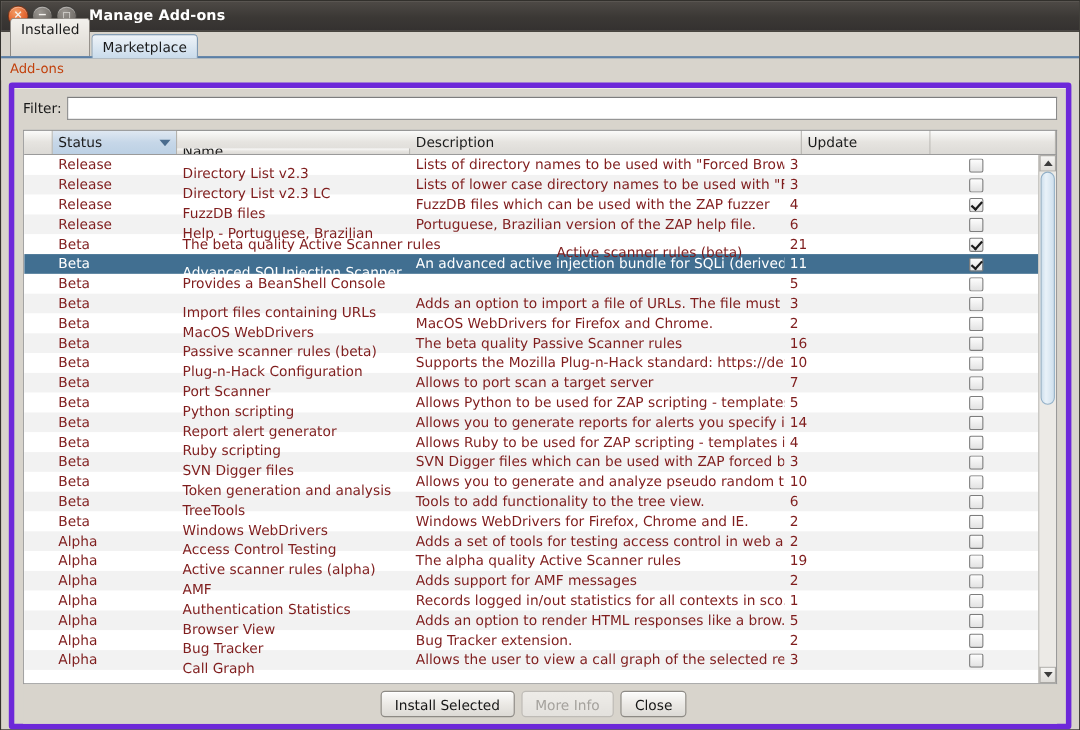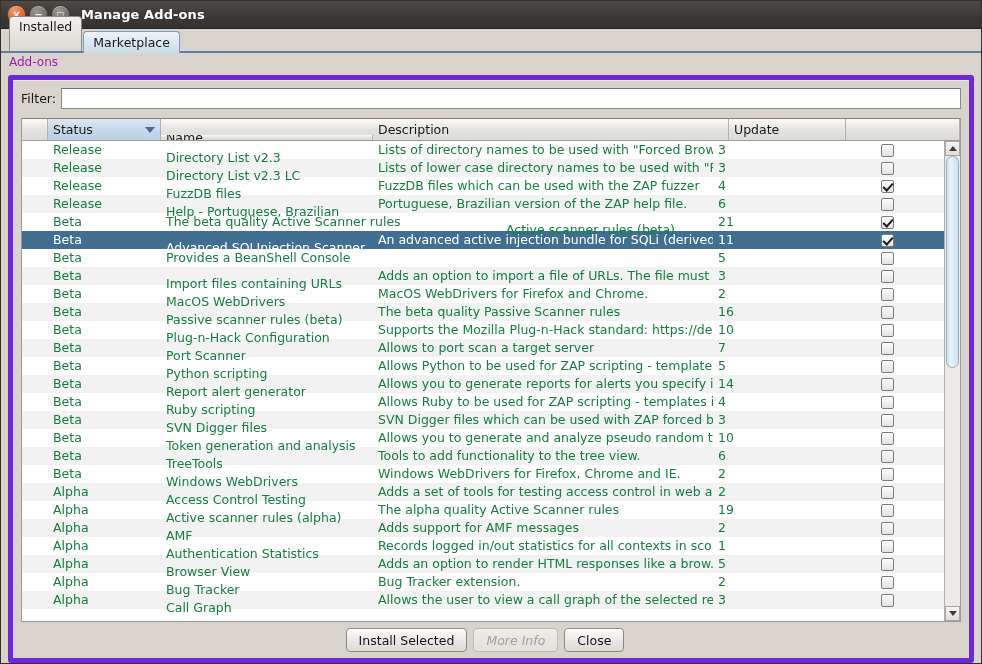--- a/index.html
+++ b/index.html
@@ -97,21 +97,21 @@
     height: 22px;
     line-height: 21px;
     margin-bottom: -2px;
   }
 
   
   .panel-label {
     flex: 0 0 18px;
     padding: 2px 16px 0 8px;
     font-size: 12px;
-    color: #a21caf;
+    color: #c2410c;
     background: #d8d4cc;
   }
 
   
   .groupbox {
     margin: 2px 7px 0 7px;
     flex: 1 1 auto;
     border: 5px solid #6d28d9;
     border-radius: 3px;
     background: #d8d4cc;
@@ -200,21 +200,21 @@
     flex: 1 1 auto;
     min-width: 0;
     overflow: hidden;
     background: #ffffff;
   }
   .row {
     height: 18px;
     display: flex;
     align-items: center;
     font-size: 12.5px;
-    color: #15803d;
+    color: #7f1d1d;
     box-sizing: border-box;
   }
   .row.odd { background: #ffffff; }
   .row.even { background: #f2f2f2; }
   .row.selected { background: #416f91; color: #ffffff; }
   .cell {
     padding: 0 5px;
     box-sizing: border-box;
     overflow: hidden;
     white-space: nowrap;
@@ -313,21 +313,20 @@
     border-radius: 4px;
     box-shadow: inset 0 1px 0 #ffffff;
     box-sizing: border-box;
     cursor: default;
   }
   .btn.disabled {
     color: #a5a29d;
     background: linear-gradient(to bottom, #eeece8 0%, #e3e1dd 100%);
     border-color: #bebbb6;
     box-shadow: none;
-    font-style: italic;
   }
 </style>
 </head>
 <body>
 
 <div class="window">
 
   <div class="titlebar">
     <div class="wbtns">
       <div class="wbtn close">

